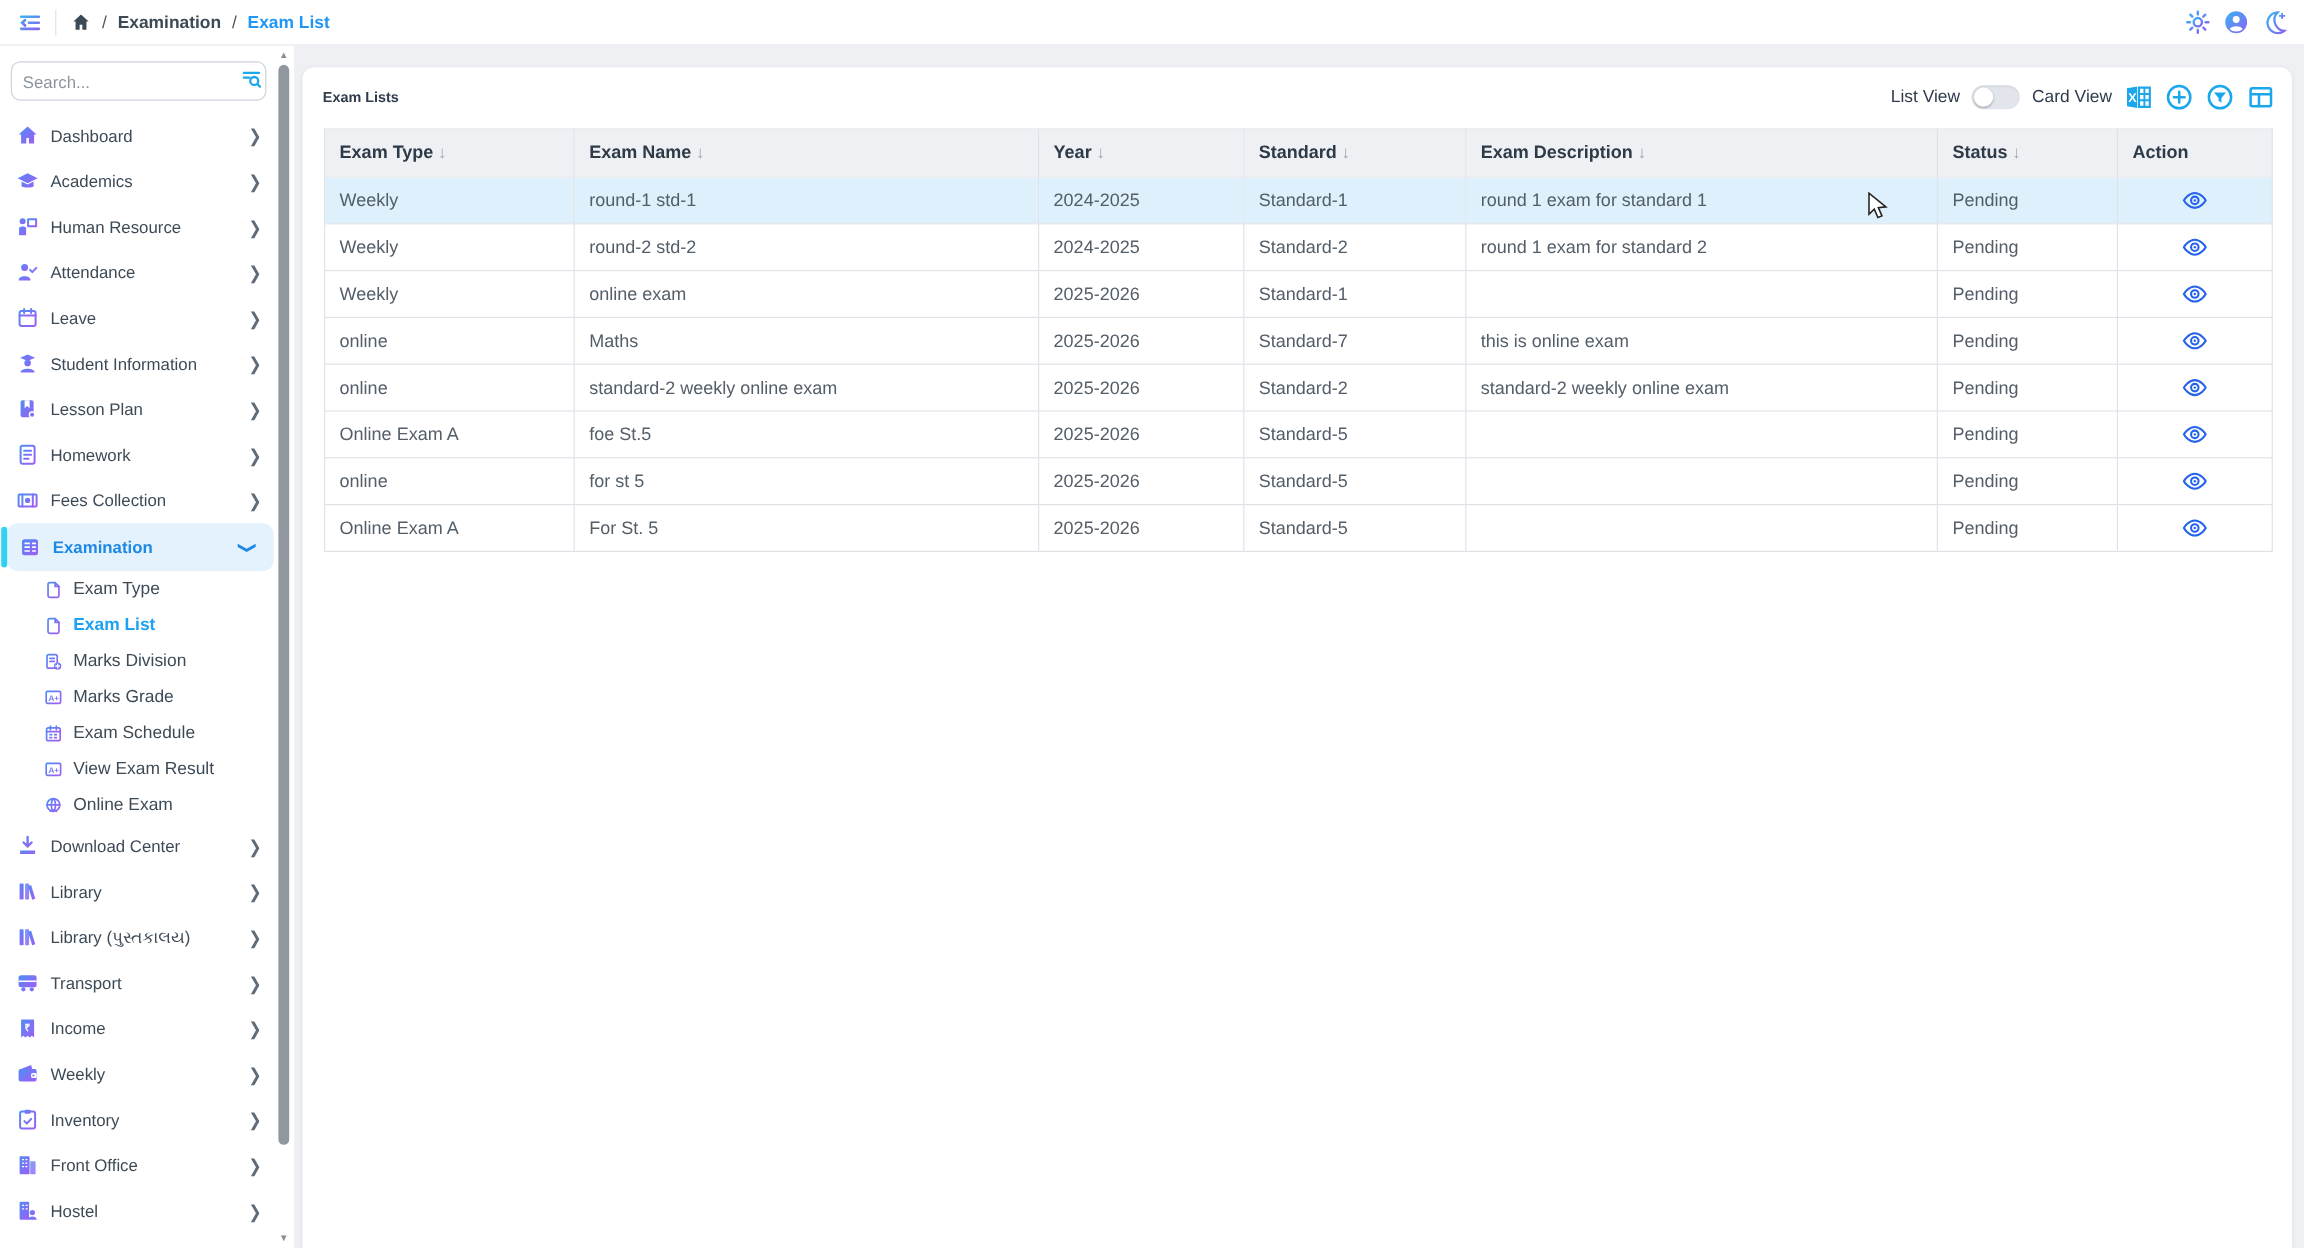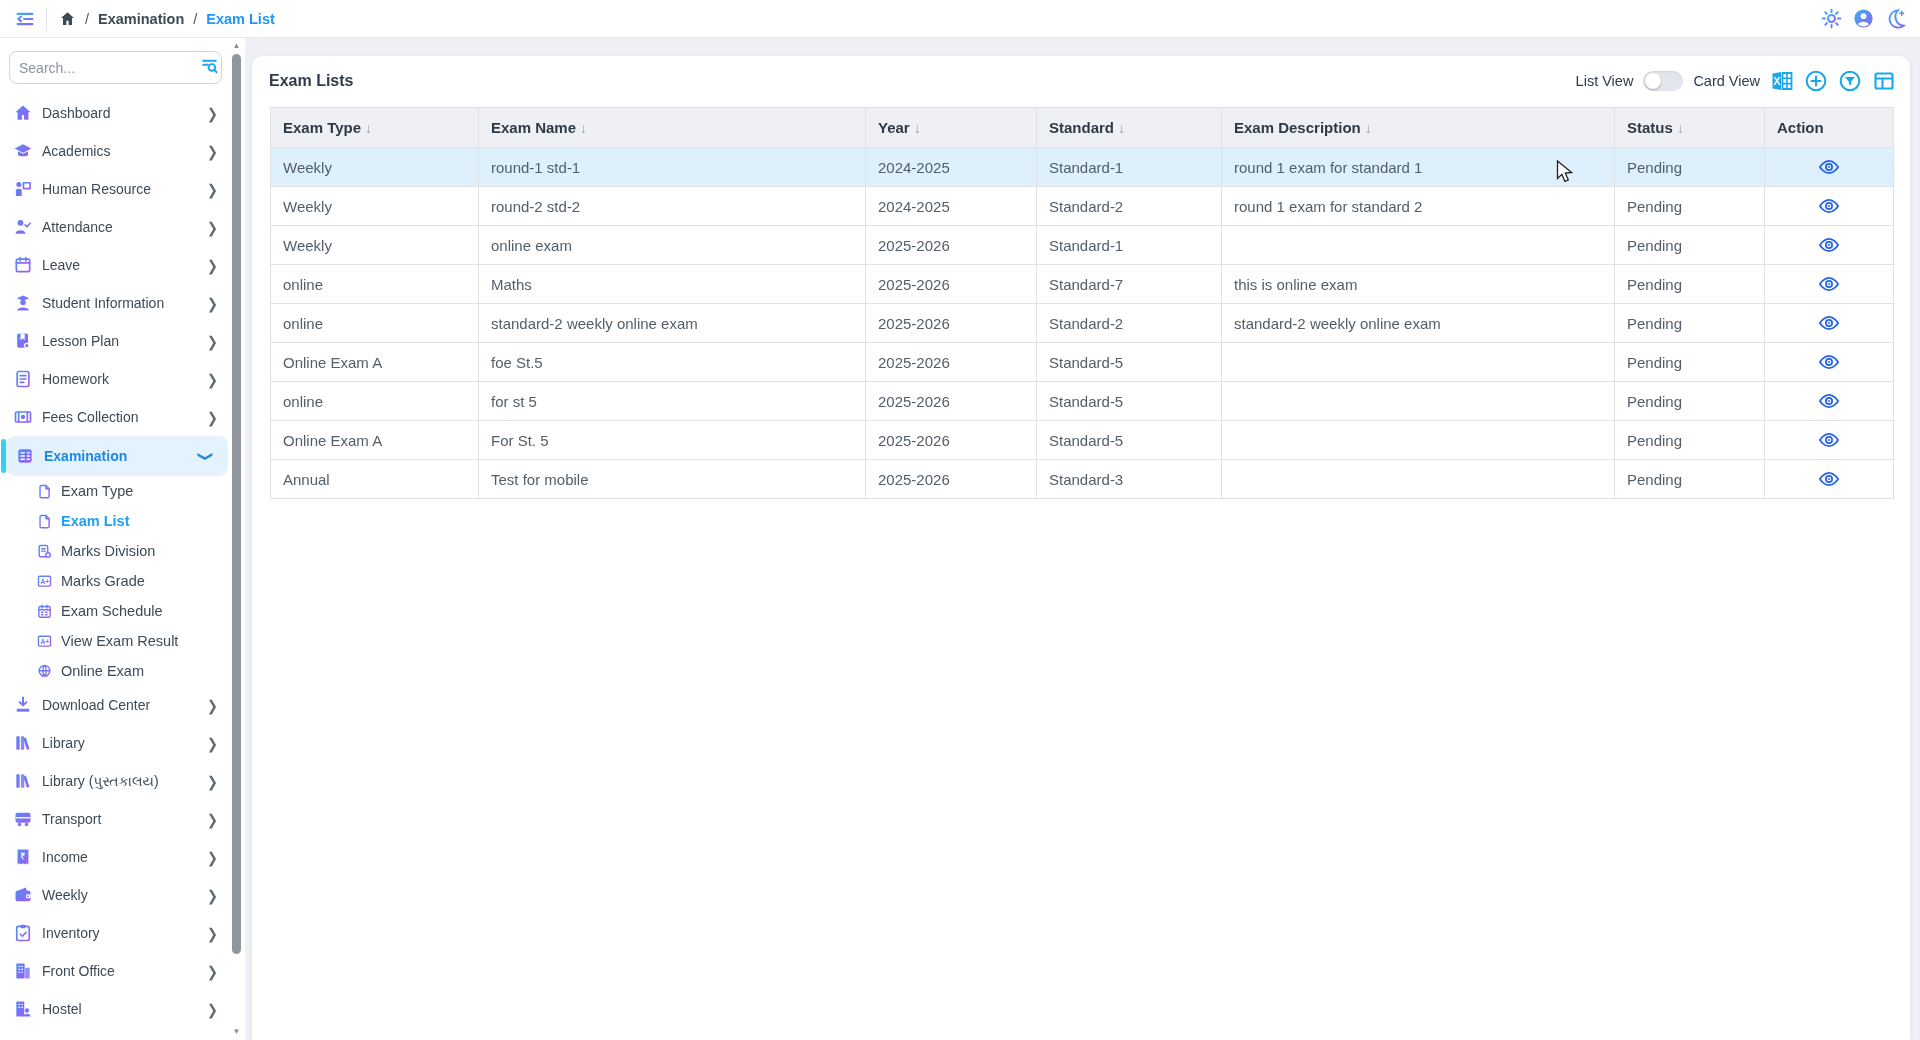--- a/index.html
+++ b/index.html
@@ -49,21 +49,21 @@
   .sb-arrow { position:absolute; left:0; width:11px; height:12px; color:#868e96; font-size:8px;
     text-align:center; line-height:12px; }
   .sb-thumb { position:absolute; left:1px; top:16px; width:9px; height:900px; background:#90979e; border-radius:5px; }
 
   
   .main { position:absolute; left:245px; top:38px; width:1675px; height:1002px; background:#eef0f4; }
   .card { position:absolute; left:7px; top:18px; width:1658px; height:984px; background:#fff;
     border-radius:10px 10px 0 0; box-shadow:0 1px 4px rgba(30,40,60,.08); }
   .card-head { position:absolute; left:0; top:0; width:100%; height:50px; display:flex; align-items:center;
     padding:0 14px 0 17px; }
-  .card-title { font-size:16px; font-weight:700; color:#2f3b4c; }
+  .card-title { font-size:12px; font-weight:700; color:#2f3b4c; }
   .head-controls { margin-left:auto; display:flex; align-items:center; gap:10px; }
   .view-lbl { font-size:14.5px; font-weight:400; color:#2f3b4c; }
   .switch { width:40px; height:20px; background:#e2e6ec; border-radius:10px; position:relative; cursor:pointer;
     box-shadow:inset 0 1px 2px rgba(0,0,0,.08); }
   .switch .knob { position:absolute; left:2px; top:2px; width:16px; height:16px; border-radius:50%;
     background:#fff; box-shadow:0 1px 2px rgba(0,0,0,.3); }
   .ctl-icon { width:24px; height:24px; display:flex; align-items:center; justify-content:center; cursor:pointer; }
 
   
   .tbl-wrap { position:absolute; left:18px; top:51px; }
@@ -617,35 +617,20 @@
                 <td></td>
                 <td>Pending</td>
                 <td class="action"><span class="eye-btn">
                     <svg viewBox="0 0 24 24" width="22" height="22">
   <path d="M12 5.2C6.5 5.2 2.6 11 2.1 12c.5 1 4.4 6.8 9.9 6.8S21.4 13 21.9 12c-.5-1-4.4-6.8-9.9-6.8z" fill="none" stroke="#2563eb" stroke-width="1.9"></path>
   <circle cx="12" cy="12" r="3.4" fill="none" stroke="#2563eb" stroke-width="1.9"></circle>
   <circle cx="12" cy="12" r="1.1" fill="#2563eb"></circle>
                     </svg>
                   </span></td>
               </tr>
-              <tr class="">
-                <td>Annual</td>
-                <td>Test for mobile</td>
-                <td>2025-2026</td>
-                <td>Standard-3</td>
-                <td></td>
-                <td>Pending</td>
-                <td class="action"><span class="eye-btn">
-                    <svg viewBox="0 0 24 24" width="22" height="22">
-  <path d="M12 5.2C6.5 5.2 2.6 11 2.1 12c.5 1 4.4 6.8 9.9 6.8S21.4 13 21.9 12c-.5-1-4.4-6.8-9.9-6.8z" fill="none" stroke="#2563eb" stroke-width="1.9"></path>
-  <circle cx="12" cy="12" r="3.4" fill="none" stroke="#2563eb" stroke-width="1.9"></circle>
-  <circle cx="12" cy="12" r="1.1" fill="#2563eb"></circle>
-                    </svg>
-                  </span></td>
-              </tr>
             </tbody>
         </table>
       </div>
     </section>
   </main>
 
   <span class="cursor">
     <svg width="22" height="24" viewBox="0 0 22 24">
       <path d="M1.5 1l0 17.5 4.4-4.2 3 7 3.4-1.4-3-6.9 6.3-.6z" fill="#fff" stroke="#222" stroke-width="1.3"></path>
     </svg>

